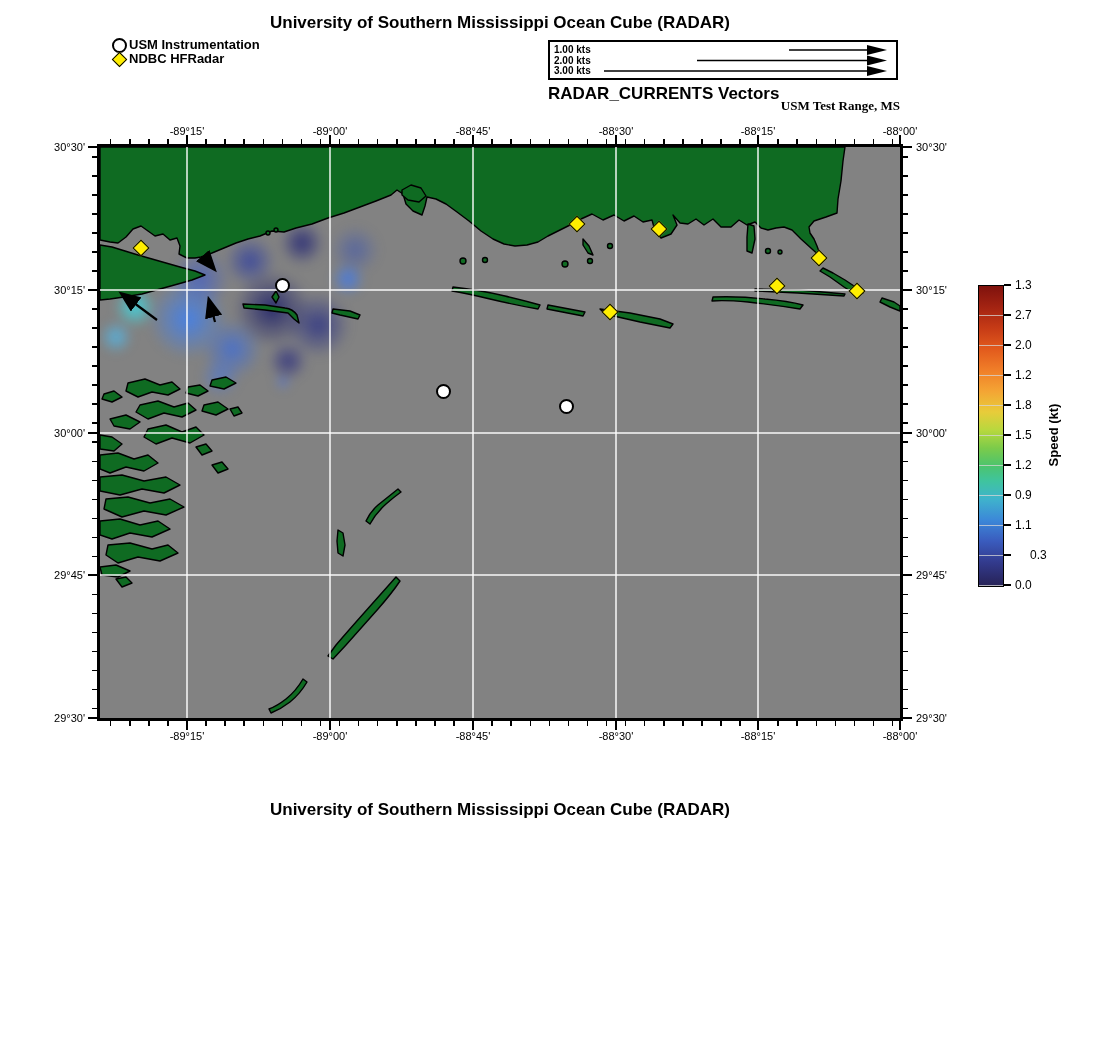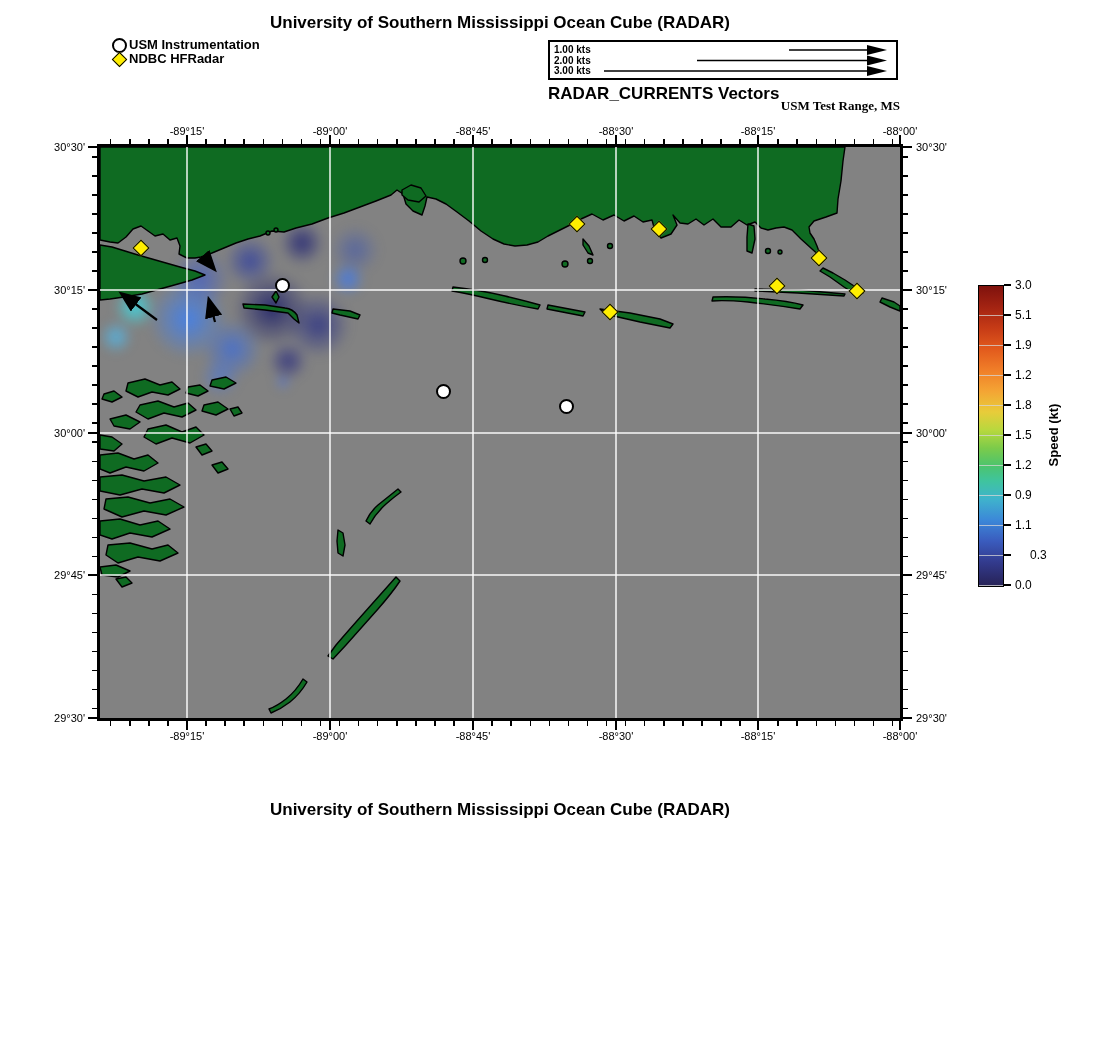--- a/index.html
+++ b/index.html
@@ -365,25 +365,25 @@
     <div class="axlab" style="left: 916px; top: 141px; width: 60px;">30°30'</div>
     <div class="axlab" style="left: 0px; top: 284px; width: 85px; text-align: right;">30°15'</div>
     <div class="axlab" style="left: 916px; top: 284px; width: 60px;">30°15'</div>
     <div class="axlab" style="left: 0px; top: 427px; width: 85px; text-align: right;">30°00'</div>
     <div class="axlab" style="left: 916px; top: 427px; width: 60px;">30°00'</div>
     <div class="axlab" style="left: 0px; top: 569px; width: 85px; text-align: right;">29°45'</div>
     <div class="axlab" style="left: 916px; top: 569px; width: 60px;">29°45'</div>
     <div class="axlab" style="left: 0px; top: 712px; width: 85px; text-align: right;">29°30'</div>
     <div class="axlab" style="left: 916px; top: 712px; width: 60px;">29°30'</div>
     <div class="cbtick" style="left: 1004px; top: 284.25px;"></div>
-    <div class="cblab" style="left: 1015px; top: 279px;">3.0</div>
+    <div class="cblab" style="left: 1015px; top: 279px;">1.3</div>
     <div class="cbtick" style="left: 1004px; top: 314.25px;"></div>
-    <div class="cblab" style="left: 1015px; top: 309px;">5.1</div>
+    <div class="cblab" style="left: 1015px; top: 309px;">2.7</div>
     <div class="cbtick" style="left: 1004px; top: 344.25px;"></div>
-    <div class="cblab" style="left: 1015px; top: 339px;">1.9</div>
+    <div class="cblab" style="left: 1015px; top: 339px;">2.0</div>
     <div class="cbtick" style="left: 1004px; top: 374.25px;"></div>
     <div class="cblab" style="left: 1015px; top: 369px;">1.2</div>
     <div class="cbtick" style="left: 1004px; top: 404.25px;"></div>
     <div class="cblab" style="left: 1015px; top: 399px;">1.8</div>
     <div class="cbtick" style="left: 1004px; top: 434.25px;"></div>
     <div class="cblab" style="left: 1015px; top: 429px;">1.5</div>
     <div class="cbtick" style="left: 1004px; top: 464.25px;"></div>
     <div class="cblab" style="left: 1015px; top: 459px;">1.2</div>
     <div class="cbtick" style="left: 1004px; top: 494.25px;"></div>
     <div class="cblab" style="left: 1015px; top: 489px;">0.9</div>

